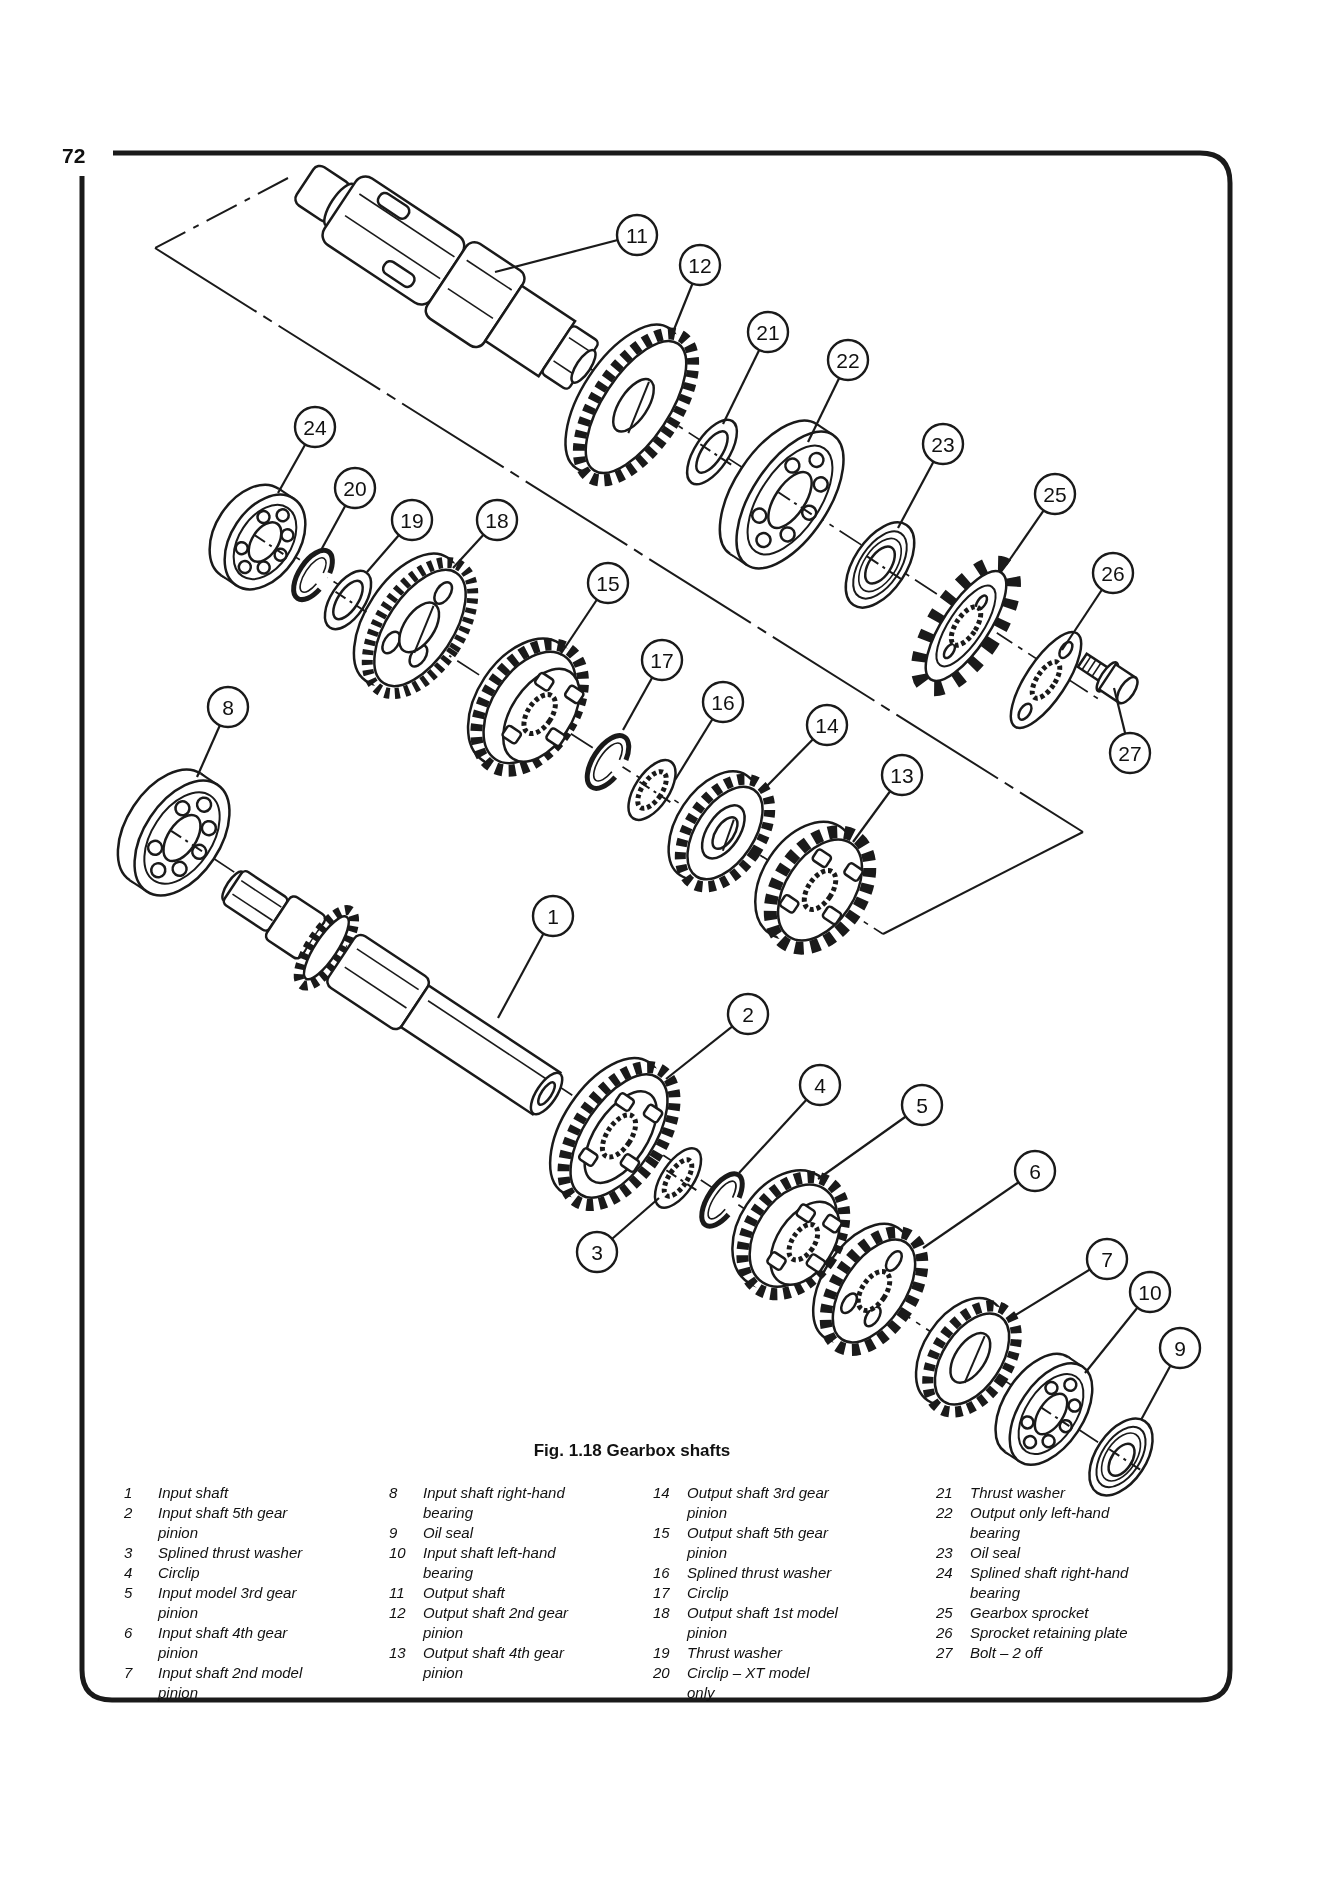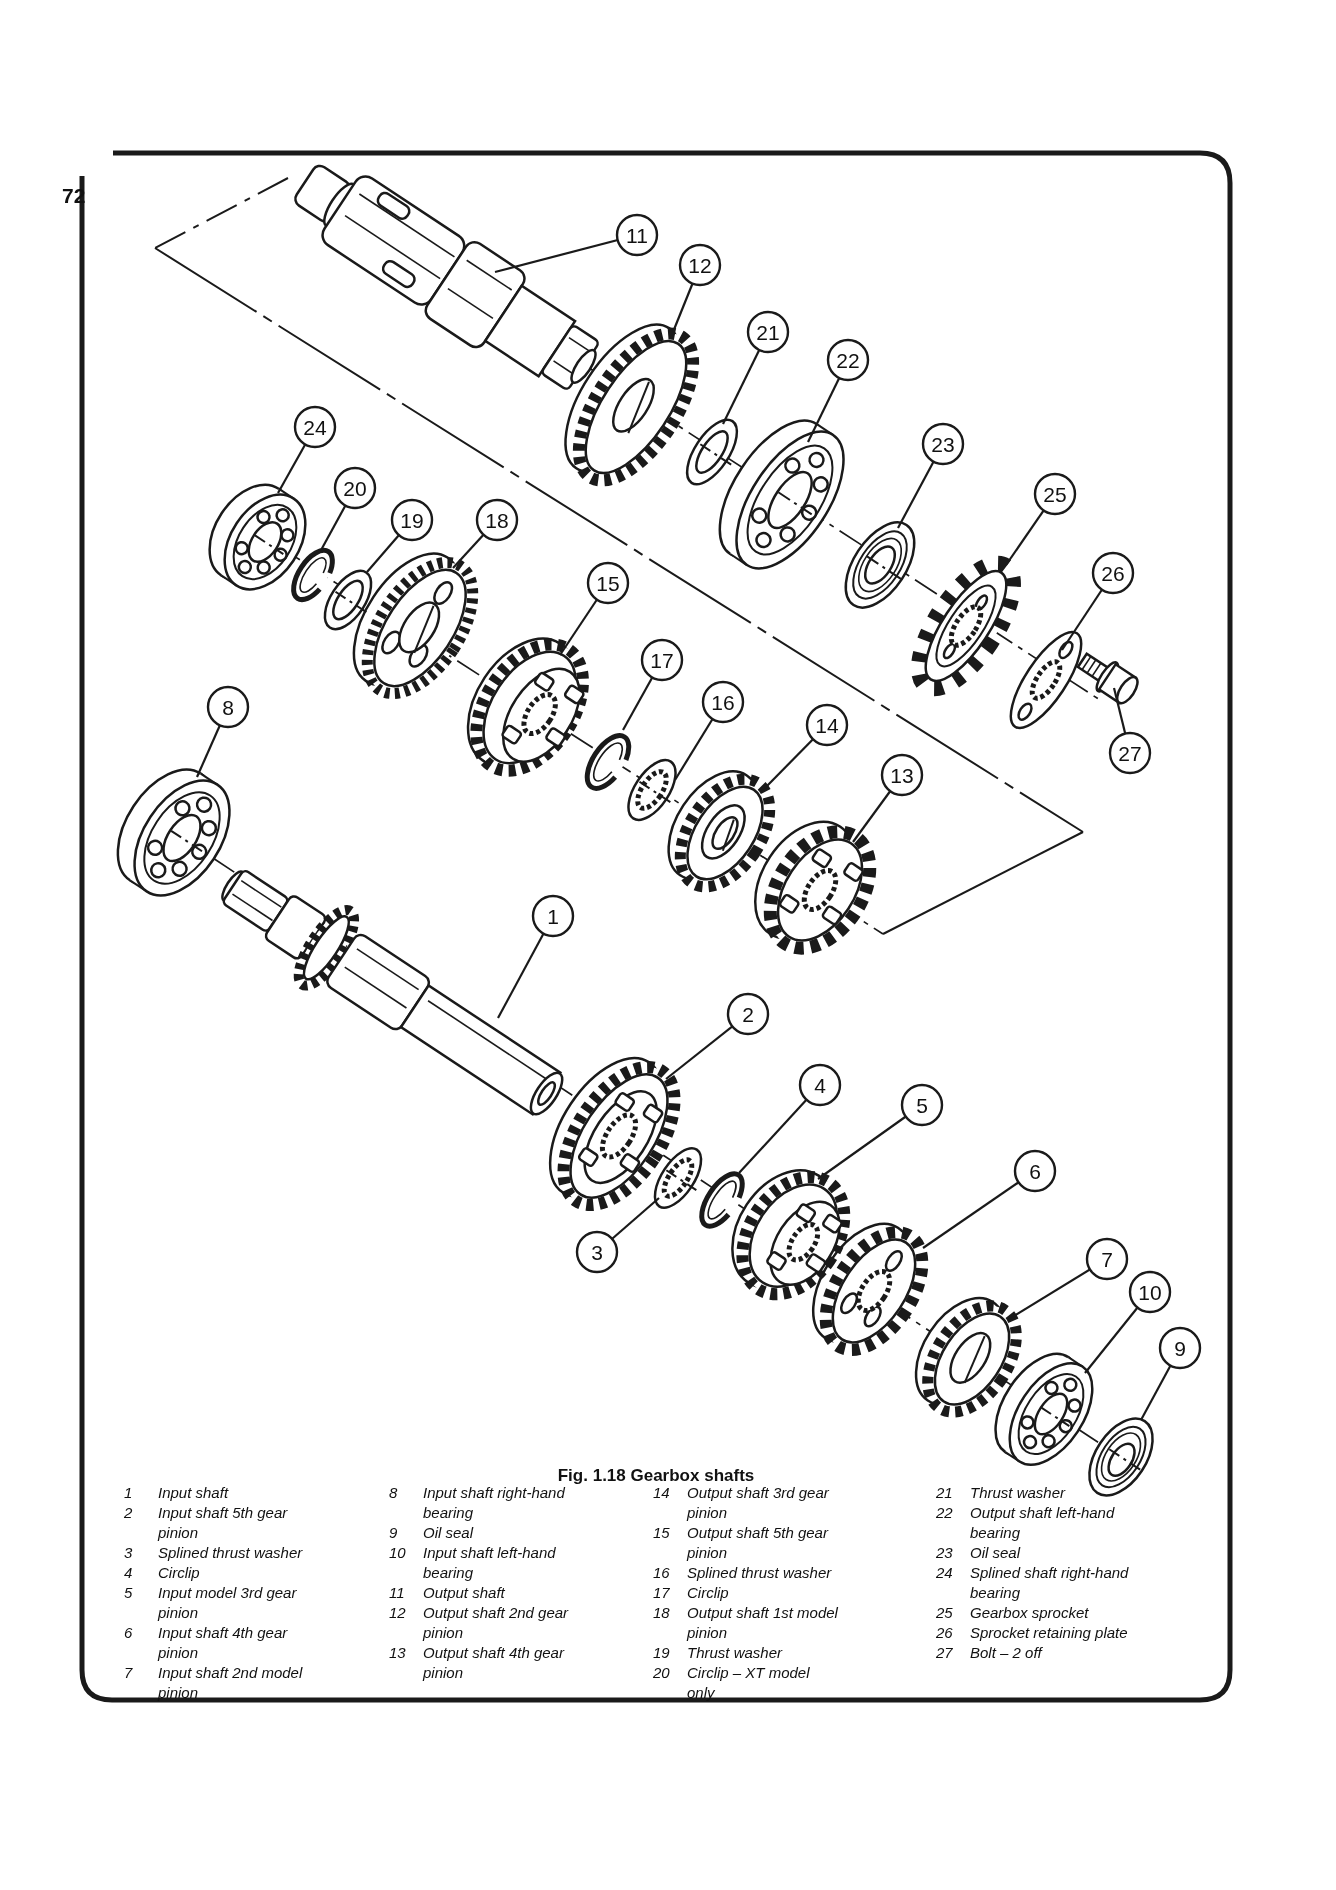--- a/index.html
+++ b/index.html
@@ -11,23 +11,23 @@
   .ln2{stroke:#1a1a1a;stroke-width:2;fill:none;}
   .ln15{stroke:#1a1a1a;stroke-width:1.6;fill:none;}
   .th{fill:#fff;stroke:#1a1a1a;}
   .axis{stroke:#1a1a1a;stroke-width:1.7;fill:none;stroke-dasharray:26 7 5 7;}
   .frame{stroke:#1a1a1a;stroke-width:2;fill:none;}
   .border{stroke:#1a1a1a;stroke-width:5;fill:none;}
   .callout-circle{fill:#fff;stroke:#1a1a1a;stroke-width:2.4;}
   .callout-num{font:400 21px "Liberation Sans",sans-serif;fill:#111;text-anchor:middle;}
   .leader{stroke:#1a1a1a;stroke-width:2.2;}
   
-  #page-number{position:absolute;left:62px;top:144px;font-size:21px;font-weight:bold;margin-top:40px;}
-  #fig-title{position:absolute;left:446px;top:1441px;width:420px;text-align:center;
-             font-size:17px;font-weight:bold;margin-top:25px;}
+  #page-number{position:absolute;left:62px;top:144px;font-size:21px;font-weight:bold;}
+  #fig-title{position:absolute;left:422px;top:1441px;width:420px;text-align:center;
+             font-size:17px;font-weight:bold;}
   .legend-col{position:absolute;top:1483px;}
   #legend-col-1{left:124px;width:212px;}
   #legend-col-2{left:389px;width:224px;}
   #legend-col-3{left:653px;width:224px;}
   #legend-col-4{left:936px;width:260px;}
   .legend-item{display:flex;font-style:italic;font-size:15px;line-height:20px;}
   .legend-item .ln{flex:0 0 34px;}
   .legend-item .ll{flex:1;white-space:pre-line;font-style:italic;}
 </style>
 </head>
@@ -530,21 +530,21 @@
 only</span>
       </div>
     </div>
 <div id="legend-col-4" class="legend-col">
       <div class="legend-item">
         <span class="ln">21</span>
         <span class="ll">Thrust washer</span>
       </div>
       <div class="legend-item">
         <span class="ln">22</span>
-        <span class="ll">Output shaft left-hand
+        <span class="ll">Output only left-hand
 bearing</span>
       </div>
       <div class="legend-item">
         <span class="ln">23</span>
         <span class="ll">Oil seal</span>
       </div>
       <div class="legend-item">
         <span class="ln">24</span>
         <span class="ll">Splined shaft right-hand
 bearing</span>

